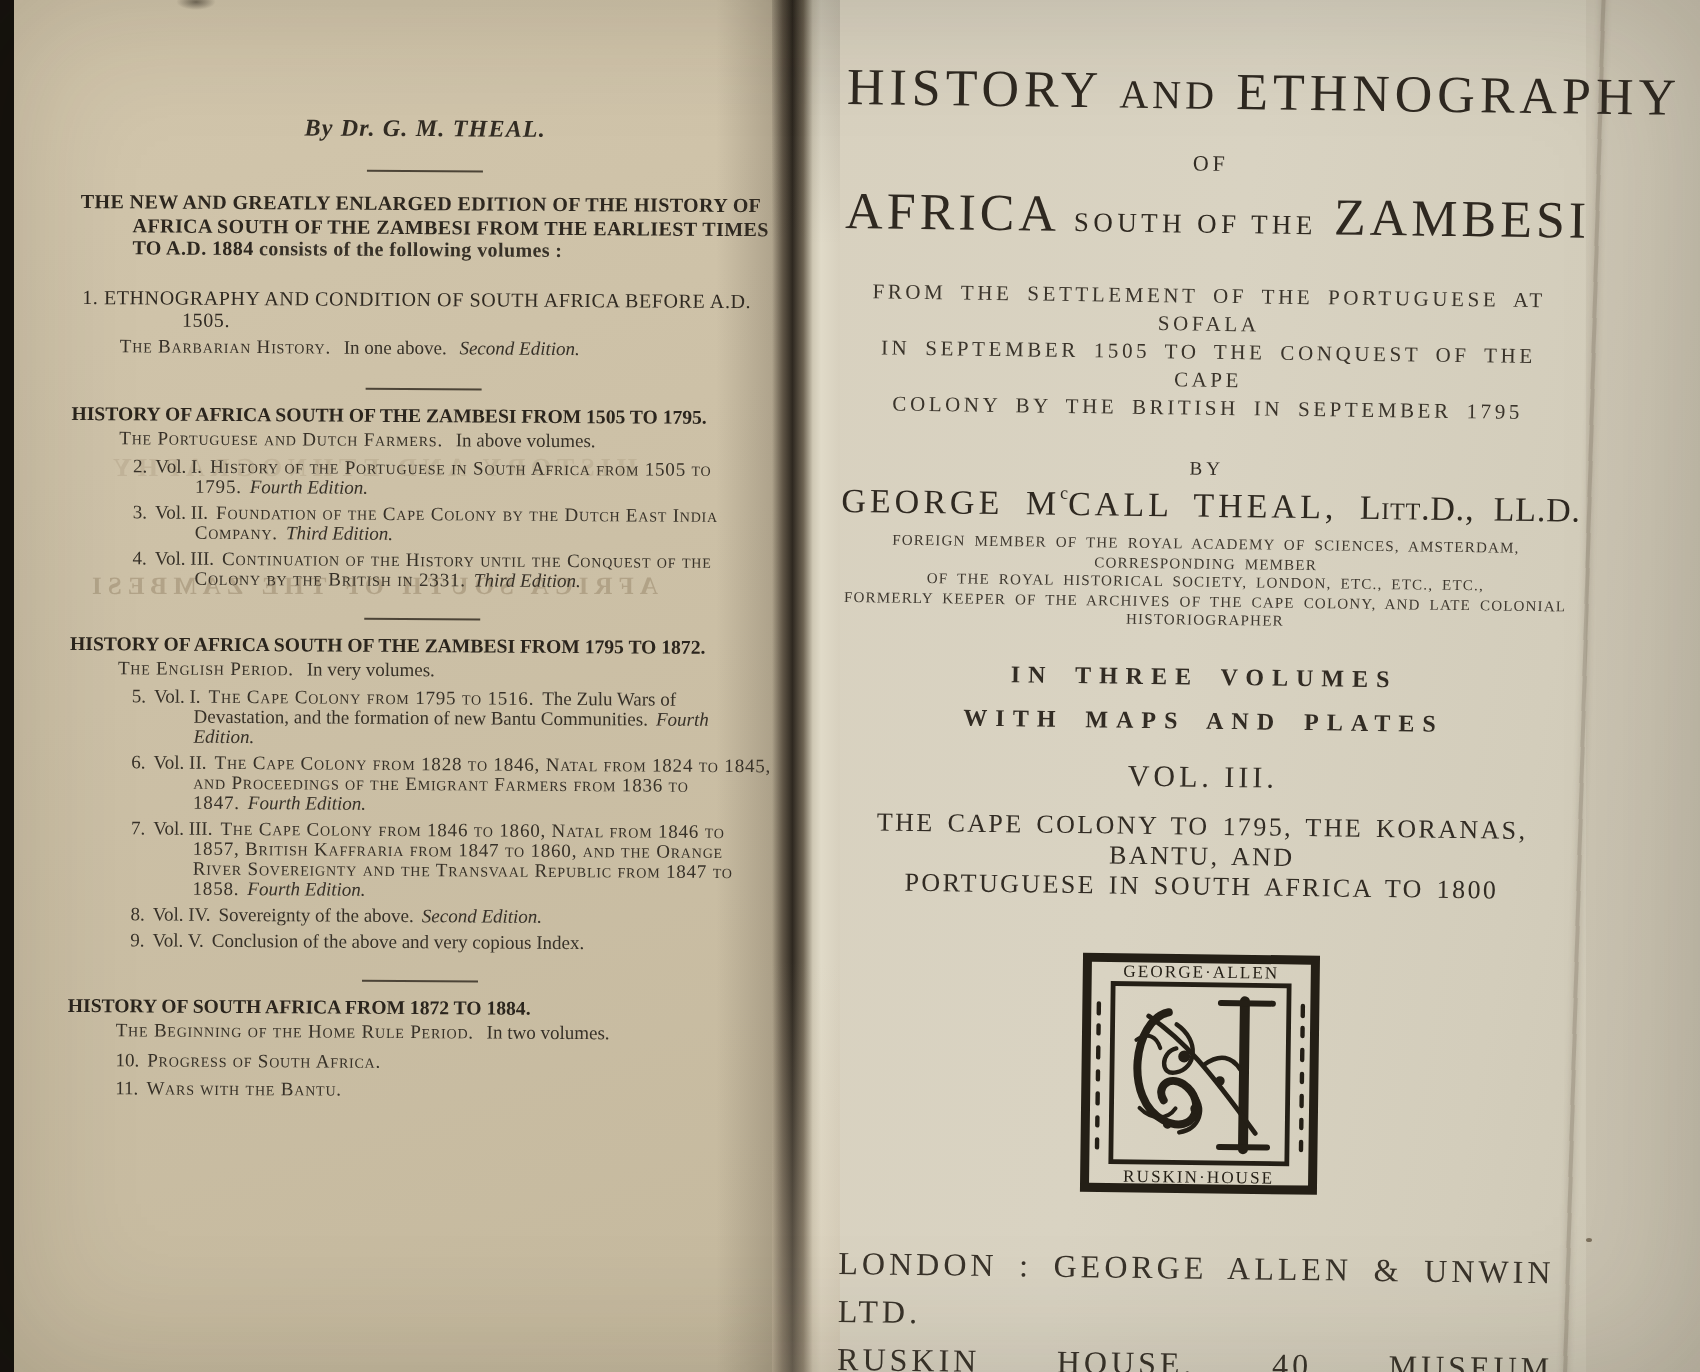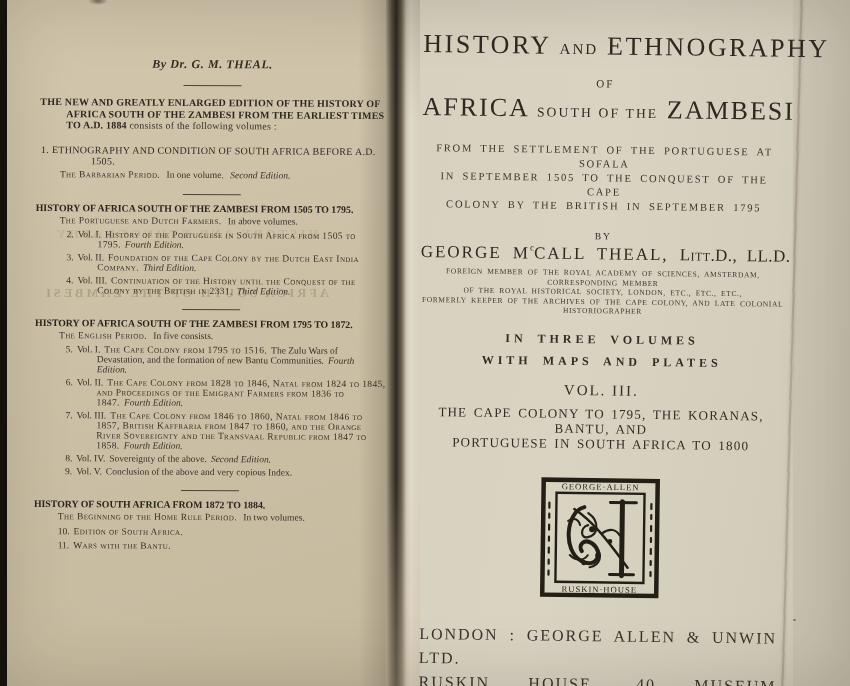--- a/index.html
+++ b/index.html
@@ -19,21 +19,21 @@
         transform:scaleX(-1);font-weight:bold;letter-spacing:3px;
         font-size:13px;pointer-events:none;}
   .ghost.g1{top:226px;color:rgba(125,105,75,.16);}
   .ghost.g2{top:286px;color:rgba(125,105,75,.34);font-size:12.5px;}
 
   .byline{margin:56px 0 0;text-align:center;font-style:italic;font-weight:bold;
         font-size:12px;letter-spacing:.6px;color:#332d24;}
   .rule{width:58px;border:0;border-top:1.2px solid #4c4437;margin:13px auto 0;}
   .intro{margin:11px 0 0;font-size:10px;line-height:11.5px;font-weight:bold;
         letter-spacing:.2px;padding-left:30px;text-indent:-26px;color:#2d271f;}
-  .intro .rom{font-weight:normal;color:#373128;}
+  .intro .rom{font-weight:bold;color:#373128;}
   .item1{margin:13px 0 0;font-size:10px;line-height:11.5px;max-width:334px;
         padding-left:55px;text-indent:-50px;letter-spacing:.3px;color:#302a22;}
   .subline{margin:2px 0 0 24px;font-size:9.5px;line-height:11px;}
   .sc{font-variant:small-caps;letter-spacing:.4px;}
   .ed{font-style:italic;}
   .rom{}
   .sect-head{margin:8px 0 0;font-size:9.8px;line-height:11px;font-weight:bold;
         letter-spacing:0;color:#2b251d;}
   .vitem{margin:3px 0 0;font-size:9.5px;line-height:10px;
         padding-left:62px;text-indent:-31px;}
@@ -54,21 +54,21 @@
         background:linear-gradient(100deg,#d8d1bf 0%,#d9d3c2 40%,#d3cdbb 75%,#ccc6b4 100%);}
   .fore-edge{position:absolute;left:371px;top:-8px;width:2px;height:710px;
         background:rgba(92,80,63,.30);box-shadow:0 0 3px rgba(92,80,63,.28);
         transform:rotate(1.6deg);}
   .fore-shade{position:absolute;left:373px;top:0;right:0;height:100%;
         background:rgba(70,60,45,.05);}
   .right-content{position:absolute;left:4px;top:0;width:365px;text-align:center;
         transform:rotate(.75deg);transform-origin:top left;color:#332d25;}
   .rtitle{margin:30px 0 0;font-size:26px;line-height:28px;letter-spacing:2.5px;
         white-space:nowrap;color:#2f2921;}
-  .rtitle .small-and{font-size:15px;letter-spacing:2px;}
+  .rtitle .small-and{font-size:20px;letter-spacing:2px;}
   .of-line{margin:14px 0 0;font-size:11px;letter-spacing:2px;}
   .rtitle2{margin:6px 0 0;font-size:26px;line-height:28px;letter-spacing:2px;
         white-space:nowrap;color:#2f2921;}
   .rtitle2 .small-mid{font-size:13.5px;letter-spacing:2.2px;}
   .subtitle{margin:16px 0 0;font-size:10.5px;line-height:14px;
         letter-spacing:1.8px;word-spacing:3px;color:#3a342b;}
   .by-label{margin:18px 0 0;font-size:9.5px;letter-spacing:2px;}
   .author{margin:2px 0 0;font-size:17px;letter-spacing:2px;word-spacing:5px;
         white-space:nowrap;color:#2f2921;}
   .author sup{font-size:9px;vertical-align:8px;letter-spacing:0;}
@@ -104,22 +104,22 @@
       <p class="byline">By Dr. G. M. THEAL.</p>
       <hr class="rule">
 
       <p class="intro">
         <span>THE NEW AND GREATLY ENLARGED EDITION OF THE HISTORY OF AFRICA SOUTH OF THE ZAMBESI FROM THE EARLIEST TIMES TO A.D. 1884</span>
         <span class="rom">consists of the following volumes :</span>
       </p>
 
       <p class="item1">1. ETHNOGRAPHY AND CONDITION OF SOUTH AFRICA BEFORE A.D. 1505.</p>
       <p class="subline">
-        <span class="sc">The Barbarian Period.</span>
-        <span class="rom">In one volume.</span>
+        <span class="sc">The Barbarian History.</span>
+        <span class="rom">In one above.</span>
         <span class="ed">Second Edition.</span>
       </p>
 
       <hr class="rule">
 
       <div>
         <p class="sect-head">HISTORY OF AFRICA SOUTH OF THE ZAMBESI FROM 1505 TO 1795.</p>
         <p class="subline">
           <span class="sc">The Portuguese and Dutch Farmers.</span>
           <span class="rom">In above volumes.</span>
@@ -134,21 +134,21 @@
           <span>4.</span><span>Vol. III.</span><span class="sc">Continuation of the History until the Conquest of the Colony by the British in 2331.</span><span class="ed">Third Edition.</span>
         </p>
       </div>
 
       <hr class="rule">
 
       <div>
         <p class="sect-head">HISTORY OF AFRICA SOUTH OF THE ZAMBESI FROM 1795 TO 1872.</p>
         <p class="subline">
           <span class="sc">The English Period.</span>
-          <span class="rom">In five consists.</span>
+          <span class="rom">In very volumes.</span>
         </p>
         <p class="vitem">
           <span>5.</span><span>Vol. I.</span><span class="sc">The Cape Colony from 1795 to 1516.</span><span class="rom">The Zulu Wars of Devastation, and the formation of new Bantu Communities.</span><span class="ed">Fourth Edition.</span>
         </p>
         <p class="vitem">
           <span>6.</span><span>Vol. II.</span><span class="sc">The Cape Colony from 1828 to 1846, Natal from 1824 to 1845, and Proceedings of the Emigrant Farmers from 1836 to 1847.</span><span class="ed">Fourth Edition.</span>
         </p>
         <p class="vitem">
           <span>7.</span><span>Vol. III.</span><span class="sc">The Cape Colony from 1846 to 1860, Natal from 1846 to 1857, British Kaffraria from 1847 to 1860, and the Orange River Sovereignty and the Transvaal Republic from 1847 to 1858.</span><span class="ed">Fourth Edition.</span>
         </p>
@@ -162,21 +162,21 @@
 
       <hr class="rule">
 
       <div class="s4">
         <p class="sect-head">HISTORY OF SOUTH AFRICA FROM 1872 TO 1884.</p>
         <p class="subline">
           <span class="sc">The Beginning of the Home Rule Period.</span>
           <span class="rom">In two volumes.</span>
         </p>
         <p class="vitem">
-          <span>10.</span><span class="sc">Edition of South Africa.</span>
+          <span>10.</span><span class="sc">Progress of South Africa.</span>
         </p>
         <p class="vitem">
           <span>11.</span><span class="sc">Wars with the Bantu.</span>
         </p>
       </div>
     </div>
     <div class="gutter-shade"></div>
   </div>
 
   <div class="gutter"></div>

